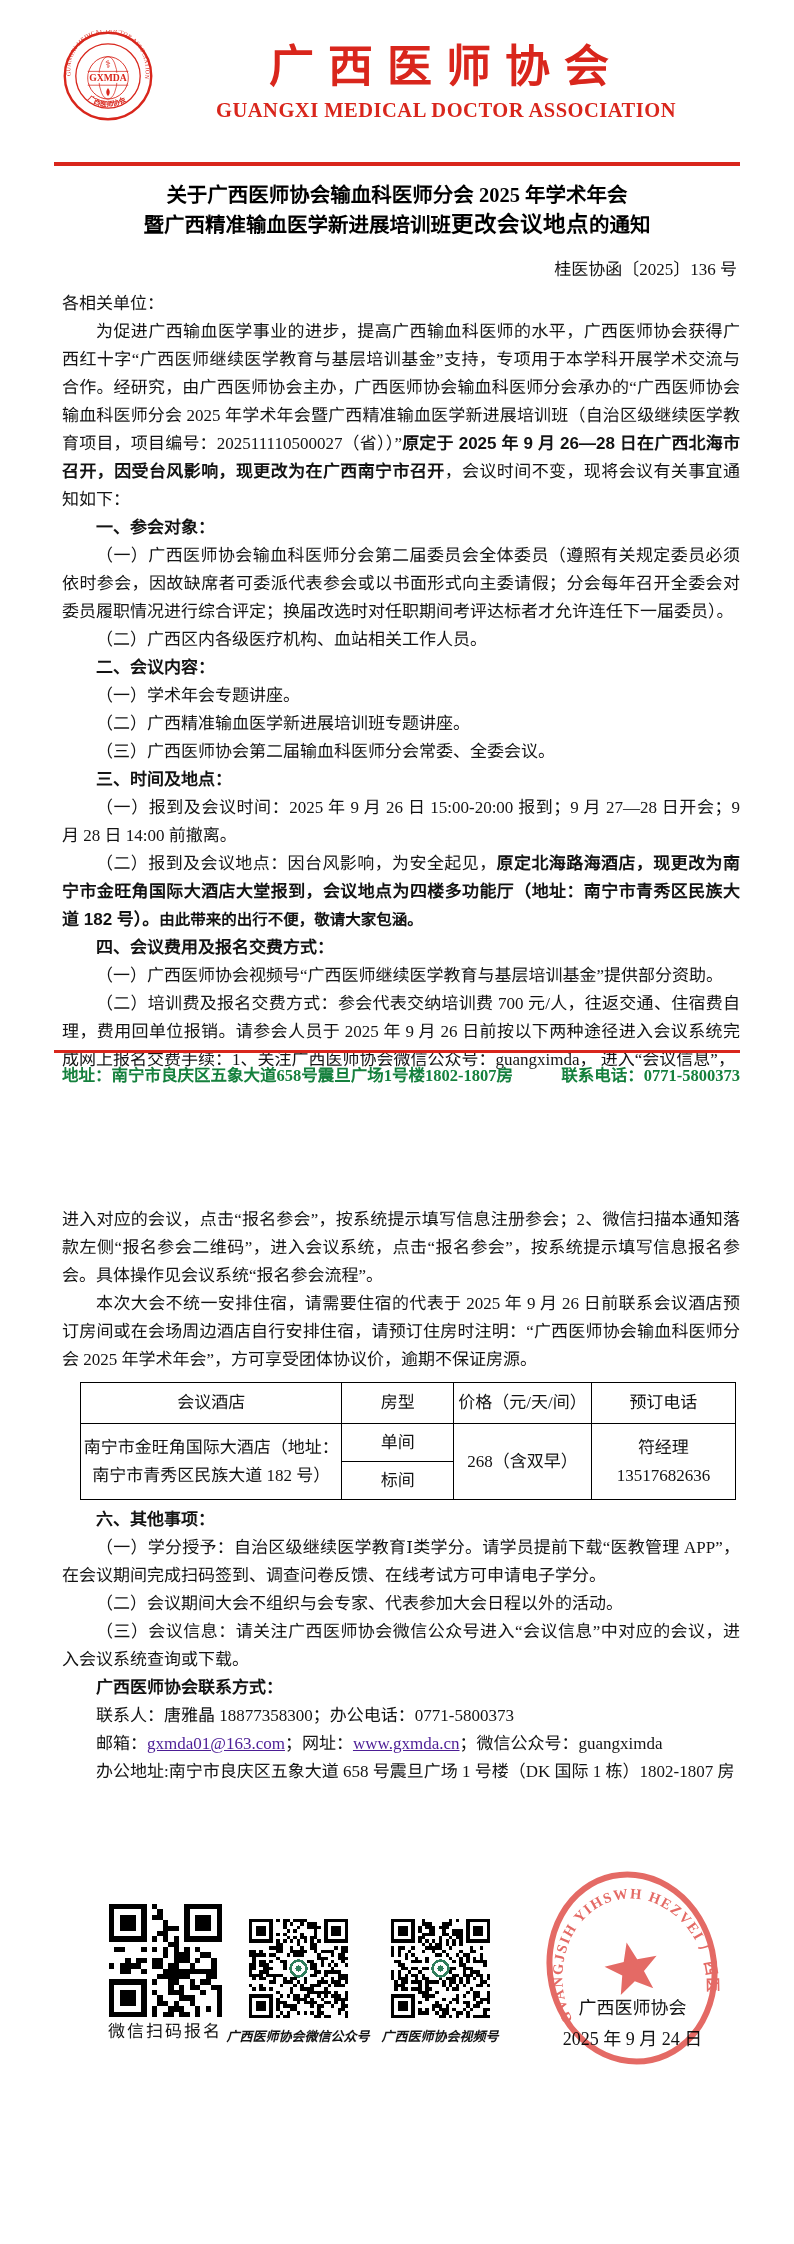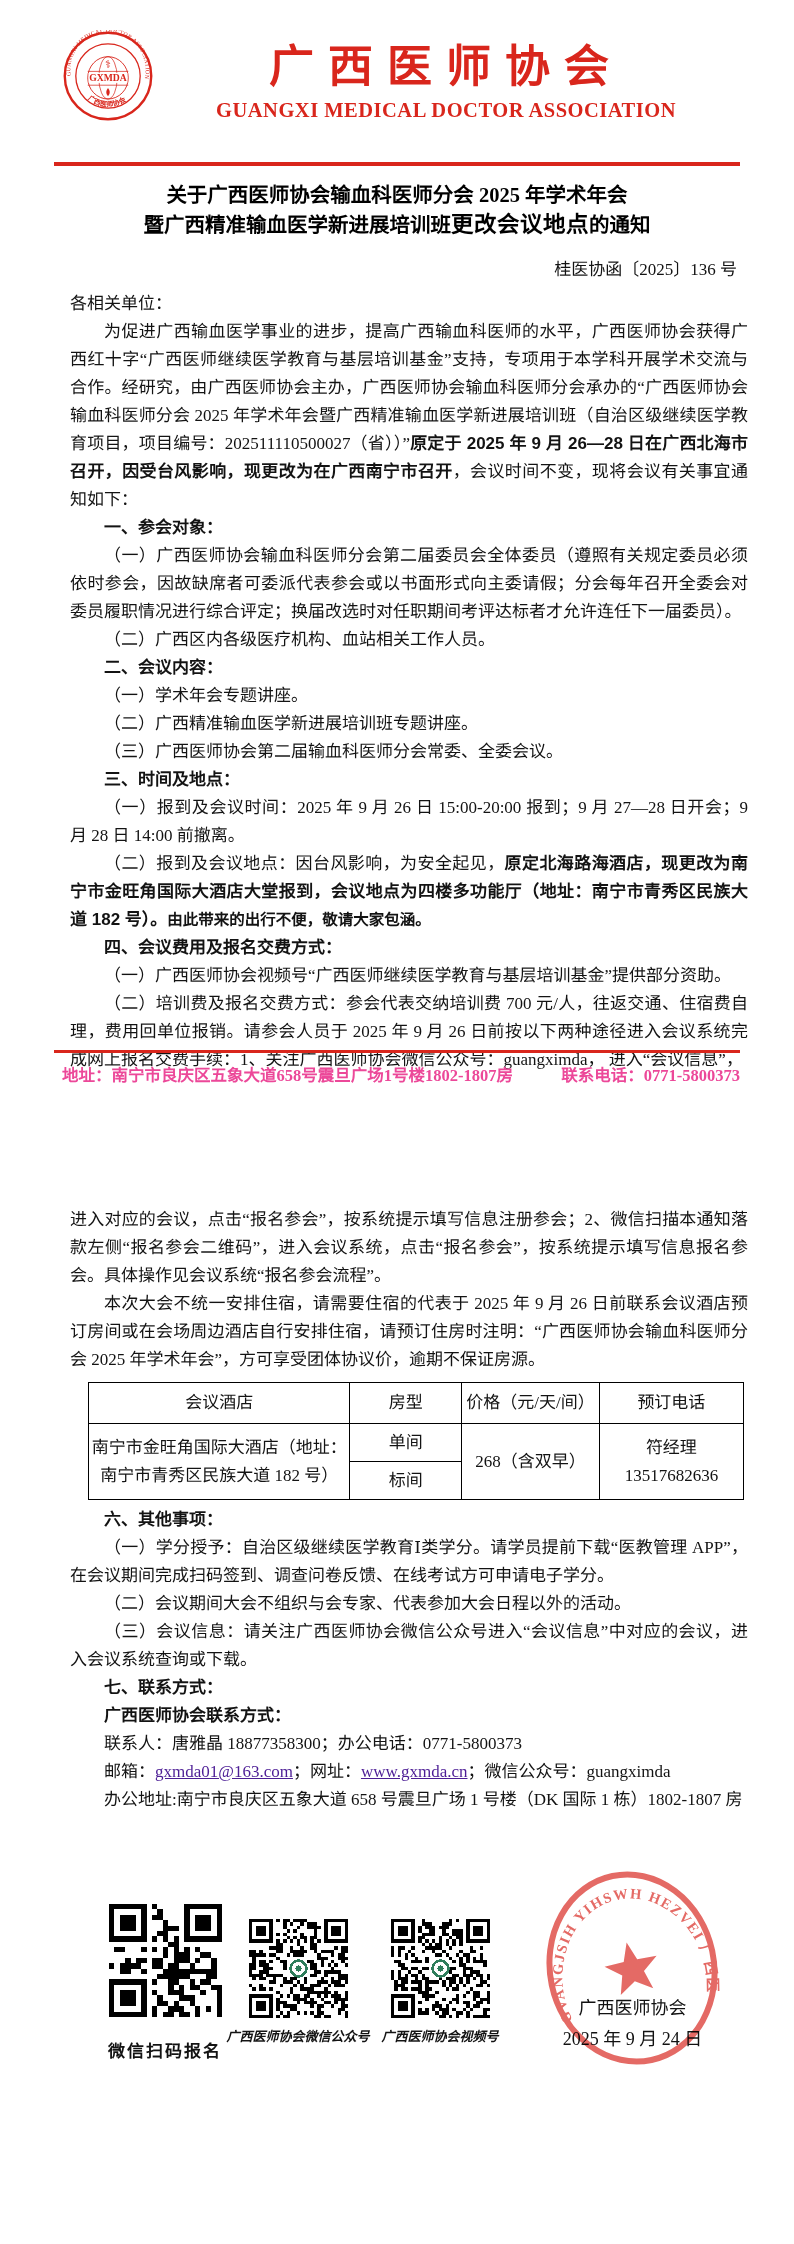--- a/index.html
+++ b/index.html
@@ -13,43 +13,43 @@
           font-family:"Liberation Sans","DejaVu Sans",sans-serif;white-space:nowrap;}
   .org-en{color:#d9261c;font-size:20.5px;font-weight:bold;letter-spacing:.5px;margin-top:4px;
           font-family:"Liberation Serif",serif;white-space:nowrap;}
   .red-rule{position:absolute;top:162px;left:54px;width:686px;height:4px;background:#d9261c;}
   
   .doc-title{position:absolute;top:180px;left:0;width:794px;text-align:center;
              font-size:20.5px;font-weight:bold;line-height:30px;color:#000;}
   .emph{font-family:"Liberation Sans","DejaVu Sans",sans-serif;font-weight:900;font-size:22.5px;letter-spacing:.5px;}
   .doc-no{position:absolute;top:255px;right:57px;font-size:17px;color:#131313;margin-left:36px;}
   
-  .body-block{position:absolute;left:62px;width:678px;font-size:17px;line-height:28px;text-align:justify;margin-left:8px;}
+  .body-block{position:absolute;left:62px;width:678px;font-size:17px;line-height:28px;text-align:justify;}
   .body1{top:290px;}
   .body2{top:1206px;}
   .body-block p{margin:0;text-indent:2em;}
   p.noindent{text-indent:0;}
   .sec-h{font-family:"Liberation Sans","DejaVu Sans",sans-serif;font-weight:700;}
   .heiti{font-family:"Liberation Sans","DejaVu Sans",sans-serif;font-weight:700;}
   .heiti-sm{font-family:"Liberation Sans","DejaVu Sans",sans-serif;font-weight:700;font-size:15.5px;}
   a.doclink{color:#4c1d95;text-decoration:underline;}
   
   .foot-rule{position:absolute;top:1050px;left:54px;width:686px;height:3px;background:#d9261c;}
   .foot-txt{position:absolute;top:1062px;left:62px;width:678px;display:flex;justify-content:space-between;
-            color:#ec4899;font-weight:bold;font-size:16.5px;}
+            color:#15803d;font-weight:bold;font-size:16.5px;}
   
   table.hotel{border-collapse:collapse;margin:8px 0 6px 18px;width:656px;table-layout:fixed;border-radius:11px;}
   table.hotel th,table.hotel td{border:1.6px solid #000;text-align:center;vertical-align:middle;
             font-weight:normal;font-size:17px;padding:0;}
   table.hotel th{height:40px;}
   table.hotel td{height:37px;line-height:28px;}
   
   .qr-col{position:absolute;text-align:center;}
   .qr-col svg{display:block;margin:0 auto;shape-rendering:crispEdges;}
-  .qr-lab1{font-size:17px;margin-top:20px;letter-spacing:2px;font-weight:bold;}
+  .qr-lab1{font-size:17px;margin-top:0;letter-spacing:2px;}
   .qr-lab2{font-size:13px;font-weight:700;margin-top:8px;
            font-family:"Liberation Sans","DejaVu Sans",sans-serif;font-style:italic;}
   .sig{position:absolute;left:540px;width:185px;text-align:center;font-size:18px;color:#111;z-index:1;}
   .stamp-wrap{position:absolute;left:542px;top:1868px;width:180px;height:200px;z-index:2;
               opacity:.85;mix-blend-mode:multiply;transform:rotate(-12deg);}
 </style>
 </head>
 <body>
 
 <div class="sheet">
@@ -139,21 +139,20 @@
         <td>标间</td>
       </tr>
     </tbody>
       </table>
 
     <p class="sec-h">六、其他事项：</p>
     <p>（一）学分授予：自治区级继续医学教育Ⅰ类学分。请学员提前下载“医教管理 APP”，在会议期间完成扫码签到、调查问卷反馈、在线考试方可申请电子学分。</p>
     <p>（二）会议期间大会不组织与会专家、代表参加大会日程以外的活动。</p>
     <p>（三）会议信息：请关注广西医师协会微信公众号进入“会议信息”中对应的会议，进入会议系统查询或下载。</p>
 
-    <p class="sec-h">七、联系方式：</p>
     <p class="heiti">广西医师协会联系方式：</p>
     <p>联系人：唐雅晶 18877358300；办公电话：0771-5800373</p>
     <p><span>邮箱：</span><a class="doclink" href="#">gxmda01@163.com</a><span>；网址：</span><a class="doclink" href="#">www.gxmda.cn</a><span>；微信公众号：guangximda</span></p>
     <p>办公地址:南宁市良庆区五象大道 658 号震旦广场 1 号楼（DK 国际 1 栋）1802-1807 房</p>
   </div>
 
   <div class="qr-col" style="left:92px;top:1904px;width:146px;">
     <svg id="qr1" width="113" height="113" viewBox="0 0 21 21">
         <path d="M0 0h1v1h-1zM1 0h1v1h-1zM2 0h1v1h-1zM3 0h1v1h-1zM4 0h1v1h-1zM5 0h1v1h-1zM6 0h1v1h-1zM8 0h1v1h-1zM14 0h1v1h-1zM15 0h1v1h-1zM16 0h1v1h-1zM17 0h1v1h-1zM18 0h1v1h-1zM19 0h1v1h-1zM20 0h1v1h-1zM0 1h1v1h-1zM6 1h1v1h-1zM9 1h1v1h-1zM14 1h1v1h-1zM20 1h1v1h-1zM0 2h1v1h-1zM2 2h1v1h-1zM3 2h1v1h-1zM4 2h1v1h-1zM6 2h1v1h-1zM8 2h1v1h-1zM9 2h1v1h-1zM14 2h1v1h-1zM16 2h1v1h-1zM17 2h1v1h-1zM18 2h1v1h-1zM20 2h1v1h-1zM0 3h1v1h-1zM2 3h1v1h-1zM3 3h1v1h-1zM4 3h1v1h-1zM6 3h1v1h-1zM10 3h1v1h-1zM14 3h1v1h-1zM16 3h1v1h-1zM17 3h1v1h-1zM18 3h1v1h-1zM20 3h1v1h-1zM0 4h1v1h-1zM2 4h1v1h-1zM3 4h1v1h-1zM4 4h1v1h-1zM6 4h1v1h-1zM10 4h1v1h-1zM11 4h1v1h-1zM12 4h1v1h-1zM14 4h1v1h-1zM16 4h1v1h-1zM17 4h1v1h-1zM18 4h1v1h-1zM20 4h1v1h-1zM0 5h1v1h-1zM6 5h1v1h-1zM9 5h1v1h-1zM10 5h1v1h-1zM14 5h1v1h-1zM20 5h1v1h-1zM0 6h1v1h-1zM1 6h1v1h-1zM2 6h1v1h-1zM3 6h1v1h-1zM4 6h1v1h-1zM5 6h1v1h-1zM6 6h1v1h-1zM8 6h1v1h-1zM10 6h1v1h-1zM12 6h1v1h-1zM14 6h1v1h-1zM15 6h1v1h-1zM16 6h1v1h-1zM17 6h1v1h-1zM18 6h1v1h-1zM19 6h1v1h-1zM20 6h1v1h-1zM11 7h1v1h-1zM12 7h1v1h-1zM1 8h1v1h-1zM2 8h1v1h-1zM6 8h1v1h-1zM8 8h1v1h-1zM10 8h1v1h-1zM12 8h1v1h-1zM14 8h1v1h-1zM16 8h1v1h-1zM10 9h1v1h-1zM12 9h1v1h-1zM13 9h1v1h-1zM14 9h1v1h-1zM17 9h1v1h-1zM18 9h1v1h-1zM3 10h1v1h-1zM5 10h1v1h-1zM6 10h1v1h-1zM8 10h1v1h-1zM9 10h1v1h-1zM12 10h1v1h-1zM13 10h1v1h-1zM14 10h1v1h-1zM16 10h1v1h-1zM19 10h1v1h-1zM0 11h1v1h-1zM2 11h1v1h-1zM3 11h1v1h-1zM4 11h1v1h-1zM5 11h1v1h-1zM8 11h1v1h-1zM9 11h1v1h-1zM11 11h1v1h-1zM12 11h1v1h-1zM15 11h1v1h-1zM19 11h1v1h-1zM2 12h1v1h-1zM3 12h1v1h-1zM6 12h1v1h-1zM10 12h1v1h-1zM11 12h1v1h-1zM12 12h1v1h-1zM13 12h1v1h-1zM14 12h1v1h-1zM15 12h1v1h-1zM16 12h1v1h-1zM17 12h1v1h-1zM18 12h1v1h-1zM19 12h1v1h-1zM9 13h1v1h-1zM10 13h1v1h-1zM11 13h1v1h-1zM12 13h1v1h-1zM13 13h1v1h-1zM14 13h1v1h-1zM18 13h1v1h-1zM19 13h1v1h-1zM0 14h1v1h-1zM1 14h1v1h-1zM2 14h1v1h-1zM3 14h1v1h-1zM4 14h1v1h-1zM5 14h1v1h-1zM6 14h1v1h-1zM8 14h1v1h-1zM11 14h1v1h-1zM12 14h1v1h-1zM15 14h1v1h-1zM17 14h1v1h-1zM18 14h1v1h-1zM0 15h1v1h-1zM6 15h1v1h-1zM11 15h1v1h-1zM13 15h1v1h-1zM15 15h1v1h-1zM16 15h1v1h-1zM19 15h1v1h-1zM20 15h1v1h-1zM0 16h1v1h-1zM2 16h1v1h-1zM3 16h1v1h-1zM4 16h1v1h-1zM6 16h1v1h-1zM8 16h1v1h-1zM11 16h1v1h-1zM12 16h1v1h-1zM13 16h1v1h-1zM17 16h1v1h-1zM20 16h1v1h-1zM0 17h1v1h-1zM2 17h1v1h-1zM3 17h1v1h-1zM4 17h1v1h-1zM6 17h1v1h-1zM9 17h1v1h-1zM13 17h1v1h-1zM14 17h1v1h-1zM15 17h1v1h-1zM20 17h1v1h-1zM0 18h1v1h-1zM2 18h1v1h-1zM3 18h1v1h-1zM4 18h1v1h-1zM6 18h1v1h-1zM9 18h1v1h-1zM10 18h1v1h-1zM12 18h1v1h-1zM15 18h1v1h-1zM20 18h1v1h-1zM0 19h1v1h-1zM6 19h1v1h-1zM8 19h1v1h-1zM11 19h1v1h-1zM12 19h1v1h-1zM13 19h1v1h-1zM16 19h1v1h-1zM18 19h1v1h-1zM20 19h1v1h-1zM0 20h1v1h-1zM1 20h1v1h-1zM2 20h1v1h-1zM3 20h1v1h-1zM4 20h1v1h-1zM5 20h1v1h-1zM6 20h1v1h-1zM8 20h1v1h-1zM10 20h1v1h-1zM11 20h1v1h-1zM13 20h1v1h-1zM14 20h1v1h-1zM16 20h1v1h-1zM20 20h1v1h-1z" fill="#000"></path>
       </svg>

